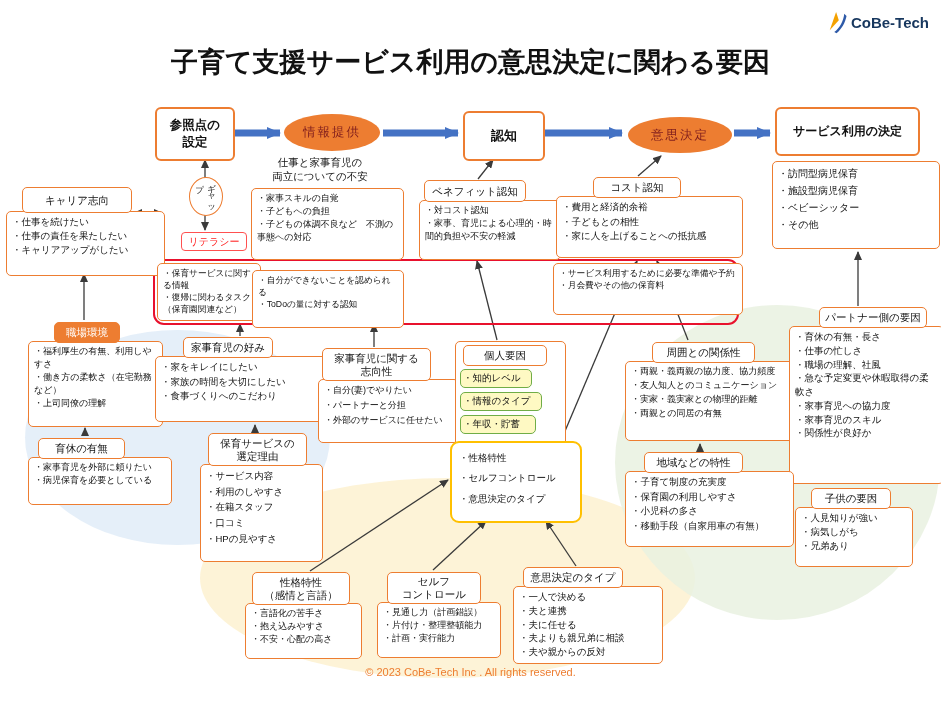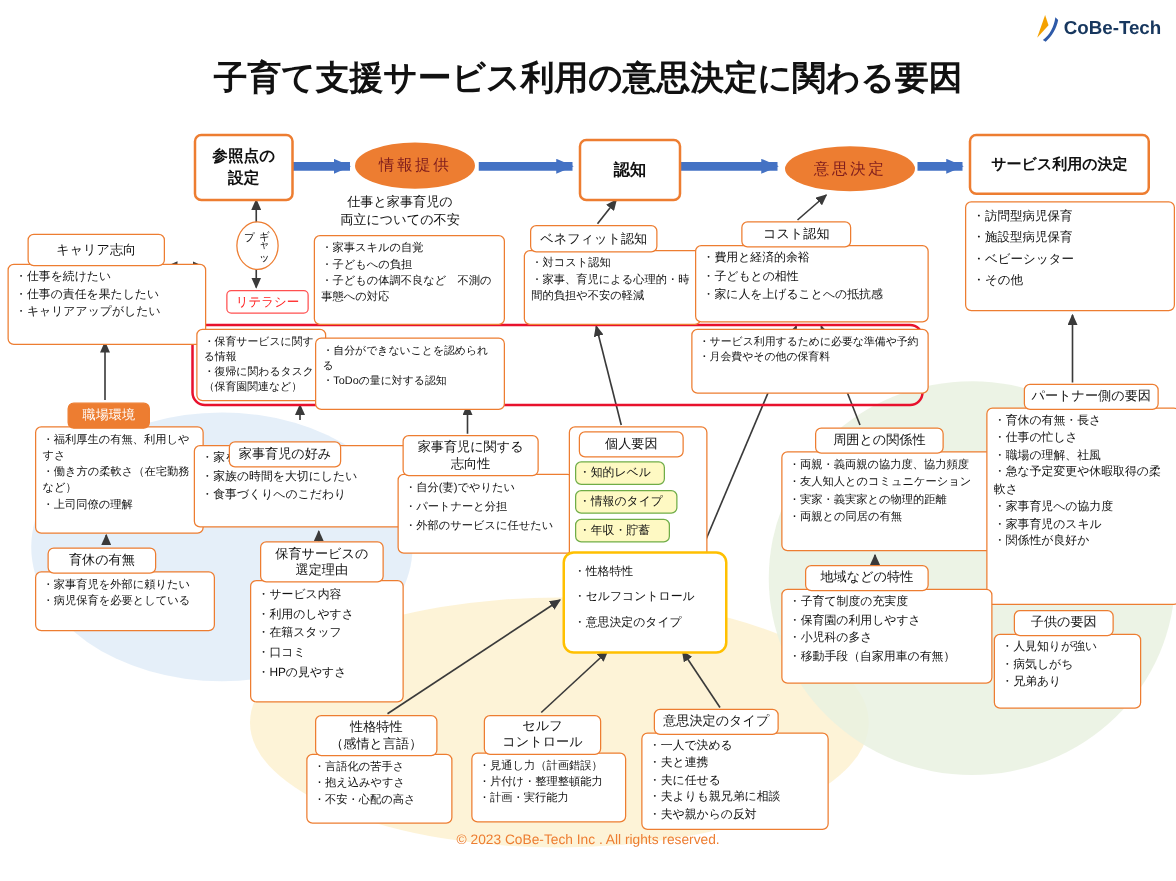--- a/index.html
+++ b/index.html
@@ -131,21 +131,21 @@
   <div class="nlabel" style="left:593px;top:177px;width:86px;height:19px;">コスト認知</div>
   <div class="nbox lh155" style="left:556px;top:196px;width:175px;min-height:54px;">・費用と経済的余裕
 ・子どもとの相性
 ・家に人を上げることへの抵抗感</div>
 
   <div class="nlabel filled" style="left:54px;top:322px;width:64px;height:19px;">職場環境</div>
   <div class="nbox f9" style="left:28px;top:341px;width:123px;min-height:78px;">・福利厚生の有無、利用しやすさ
 ・働き方の柔軟さ（在宅勤務など）
 ・上司同僚の理解</div>
 
-  <div class="nlabel" style="left:183px;top:353px;width:88px;height:19px;">家事育児の好み</div>
+  <div class="nlabel" style="left:183px;top:337px;width:88px;height:19px;">家事育児の好み</div>
   <div class="nbox lh155" style="left:155px;top:356px;width:177px;min-height:58px;">・家をキレイにしたい
 ・家族の時間を大切にしたい
 ・食事づくりへのこだわり</div>
 
   <div class="nlabel" style="left:38px;top:438px;width:85px;height:19px;">育休の有無</div>
   <div class="nbox f9" style="left:28px;top:457px;width:132px;min-height:40px;">・家事育児を外部に頼りたい
 ・病児保育を必要としている</div>
 
   <div class="nlabel" style="left:208px;top:433px;width:97px;height:31px;">保育サービスの
 選定理由</div>

